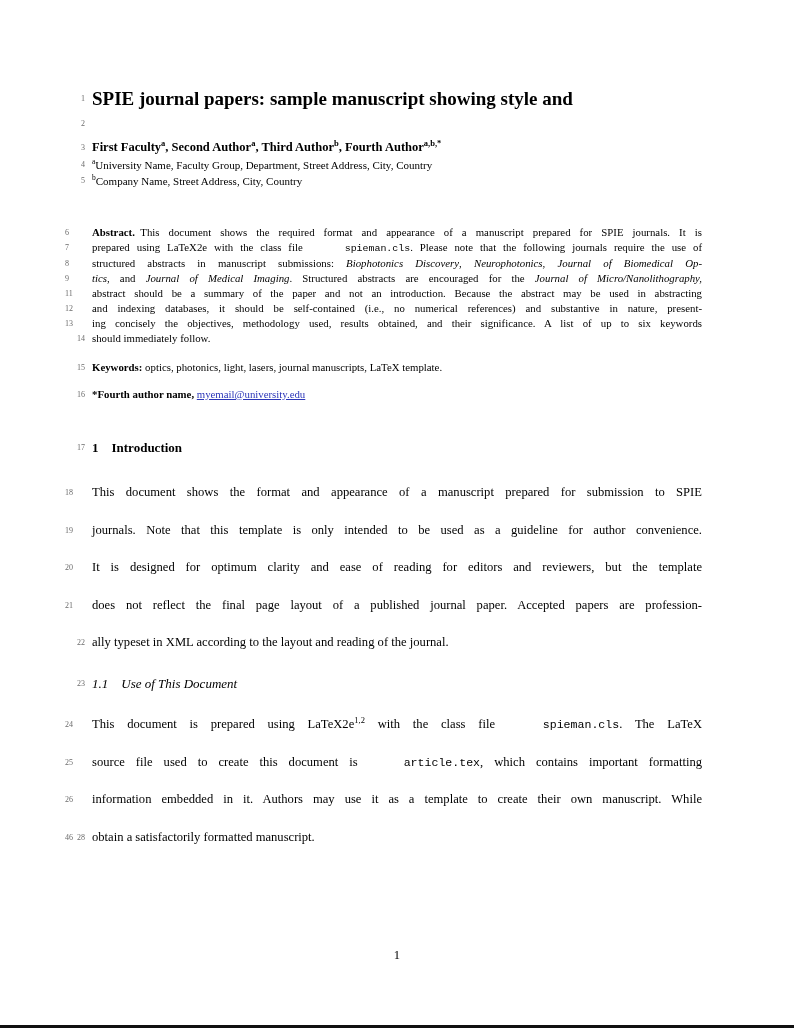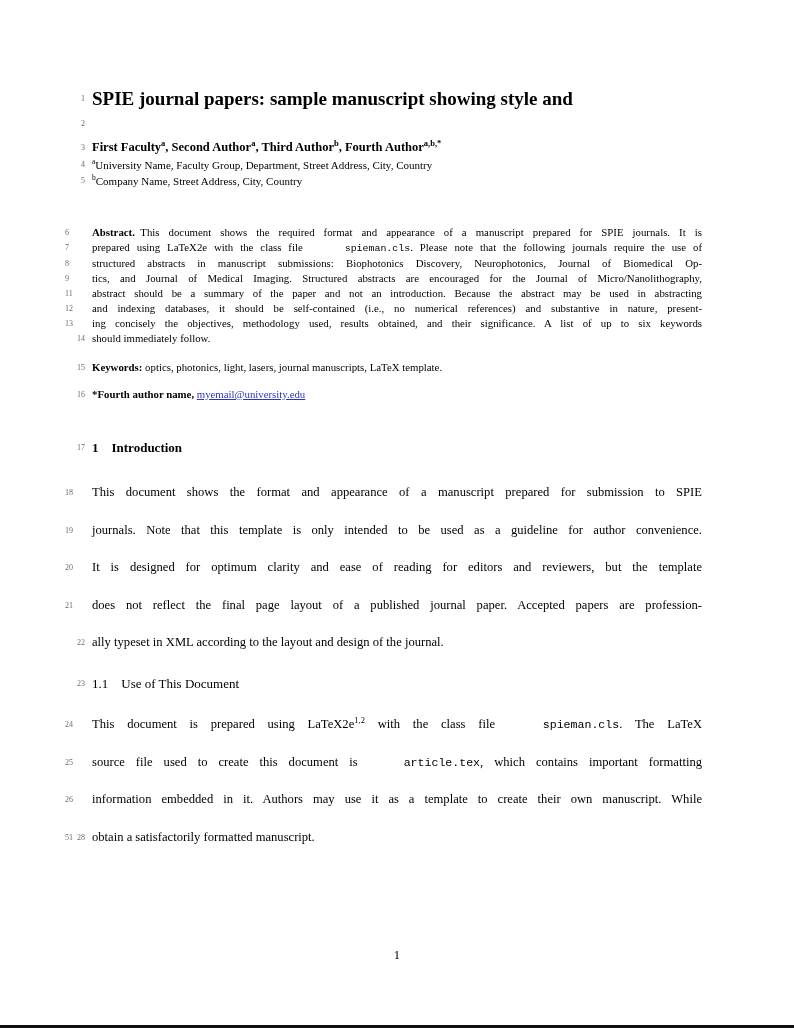--- a/index.html
+++ b/index.html
@@ -32,21 +32,21 @@
   .b-title        { font-size: 19px;   line-height: 25px;   font-weight: bold; margin-bottom: 28px; }
   .b-authors      { font-size: 12.5px; line-height: 17px;   margin-bottom: 1px; }
   .b-affiliations { font-size: 11px;   line-height: 16px;   margin-bottom: 36px; }
   .b-abstract     { font-size: 10.8px; line-height: 15px;   margin-bottom: 14px; }
   .b-keywords     { font-size: 10.8px; line-height: 15px;   margin-bottom: 12px; }
   .b-corresponding{ font-size: 10.8px; line-height: 15px;   margin-bottom: 38px; }
   .b-section-heading    { font-size: 13px; line-height: 16px; margin-bottom: 18px; }
   .b-paragraph    { font-size: 12.6px; line-height: 37.6px; margin-bottom: 14px; }
   .b-subsection-heading { font-size: 13px; line-height: 16px; margin: 6px 0 14px 0; }
   .seg-b    { font-weight: bold; }
-  .seg-i    { }
+  .seg-i    { font-style: italic; }
   .seg-m    { font-family: "Liberation Mono", "DejaVu Sans Mono", monospace; font-size: 92%; margin-left: 35px; }
   .seg-sup  { vertical-align: super; font-size: 68%; line-height: 0; }
   .seg-bsup { vertical-align: super; font-size: 68%; line-height: 0; font-weight: bold; }
   .seg-link { color: #2a35b8; text-decoration: underline; cursor: pointer; }
   .footer {
     position: absolute;
     left: 92px; right: 92px; top: 948px;
     text-align: center;
     font-size: 12.6px;
   }
@@ -90,30 +90,30 @@
         <div class="line"><span class="lineno">16</span><span class="seg-b">*Fourth author name, </span><span class="seg-link">myemail@university.edu</span></div>
       </div>
       <div class="block b-section-heading">
         <div class="line"><span class="lineno">17</span><span class="seg-b">1 Introduction</span></div>
       </div>
       <div class="block b-paragraph">
         <div class="line just"><span class="lineno">18</span><span>This document shows the format and appearance of a manuscript prepared for submission to SPIE</span></div>
         <div class="line just"><span class="lineno">19</span><span>journals. Note that this template is only intended to be used as a guideline for author convenience.</span></div>
         <div class="line just"><span class="lineno">20</span><span>It is designed for optimum clarity and ease of reading for editors and reviewers, but the template</span></div>
         <div class="line just"><span class="lineno">21</span><span>does not reflect the final page layout of a published journal paper. Accepted papers are profession-</span></div>
-        <div class="line"><span class="lineno">22</span><span>ally typeset in XML according to the layout and design of the journal.</span></div>
+        <div class="line"><span class="lineno">22</span><span>ally typeset in XML according to the layout and reading of the journal.</span></div>
       </div>
       <div class="block b-subsection-heading">
         <div class="line"><span class="lineno">23</span><span class="seg-i">1.1 Use of This Document</span></div>
       </div>
       <div class="block b-paragraph">
         <div class="line just"><span class="lineno">24</span><span>This document is prepared using LaTeX2e</span><span class="seg-sup">1,2</span><span> with the class file </span><span class="seg-m">spieman.cls</span><span>. The LaTeX</span></div>
         <div class="line just"><span class="lineno">25</span><span>source file used to create this document is </span><span class="seg-m">article.tex</span><span>, which contains important formatting</span></div>
         <div class="line just"><span class="lineno">26</span><span>information embedded in it. Authors may use it as a template to create their own manuscript. While</span></div>
-        <div class="line just"><span class="lineno">51</span></div>
+        <div class="line just"><span class="lineno">46</span></div>
         <div class="line"><span class="lineno">28</span><span>obtain a satisfactorily formatted manuscript.</span></div>
       </div>
     </div>
   <div class="footer">
     <span>1</span>
   </div>
   <div class="bottom-bar"></div>
 </div>
 
 </body></html>

